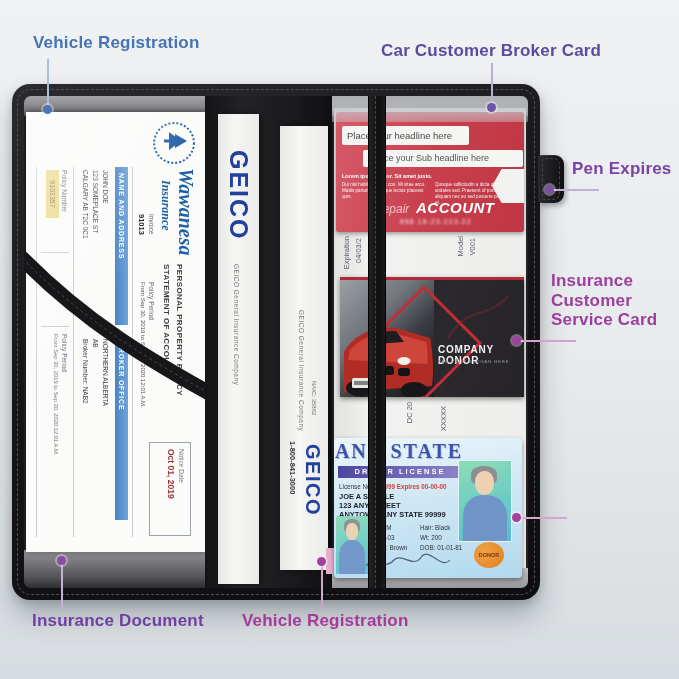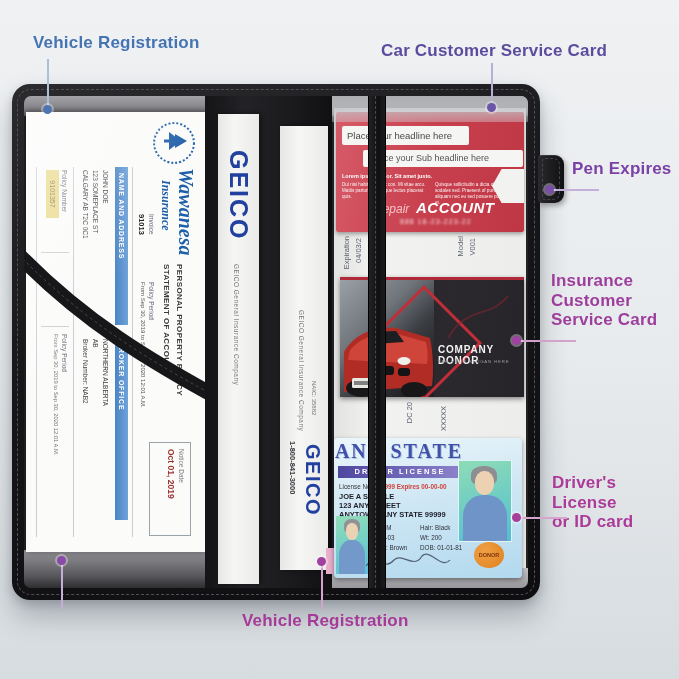--- a/index.html
+++ b/index.html
@@ -290,39 +290,38 @@
       <div class="abs strap-right">
         <div class="strap-stitch"></div>
       </div>
     </div>
   </div>
 
   <div class="co-label" id="co1-label">Vehicle Registration</div>
   <div class="co-line" id="co1-line"></div>
   <div class="co-dot" id="co1-dot"></div>
 
-  <div class="co-label" id="co2-label">Car Customer  Service Card</div>
+  <div class="co-label" id="co2-label">Car Customer  Broker Card</div>
   <div class="co-line" id="co2-line"></div>
   <div class="co-dot" id="co2-dot"></div>
 
   <div class="co-label" id="co3-label">Pen Expires</div>
   <div class="co-line" id="co3-line"></div>
   <div class="co-dot" id="co3-dot"></div>
 
   <div class="co-label" id="co4-label">Insurance
 Customer
 Service Card</div>
   <div class="co-line" id="co4-line"></div>
   <div class="co-dot" id="co4-dot"></div>
 
-  <div class="co-label" id="co5-label">Driver's License
-or ID card</div>
   <div class="co-line" id="co5-line"></div>
   <div class="co-dot" id="co5-dot"></div>
 
+  <div class="co-label" id="co6-label">Insurance Document</div>
   <div class="co-line" id="co6-line"></div>
   <div class="co-dot" id="co6-dot"></div>
 
   <div class="co-label" id="co7-label">Vehicle Registration</div>
   <div class="co-line" id="co7-line"></div>
   <div class="co-dot" id="co7-dot"></div>
 
 </div>
 
 </body></html>

